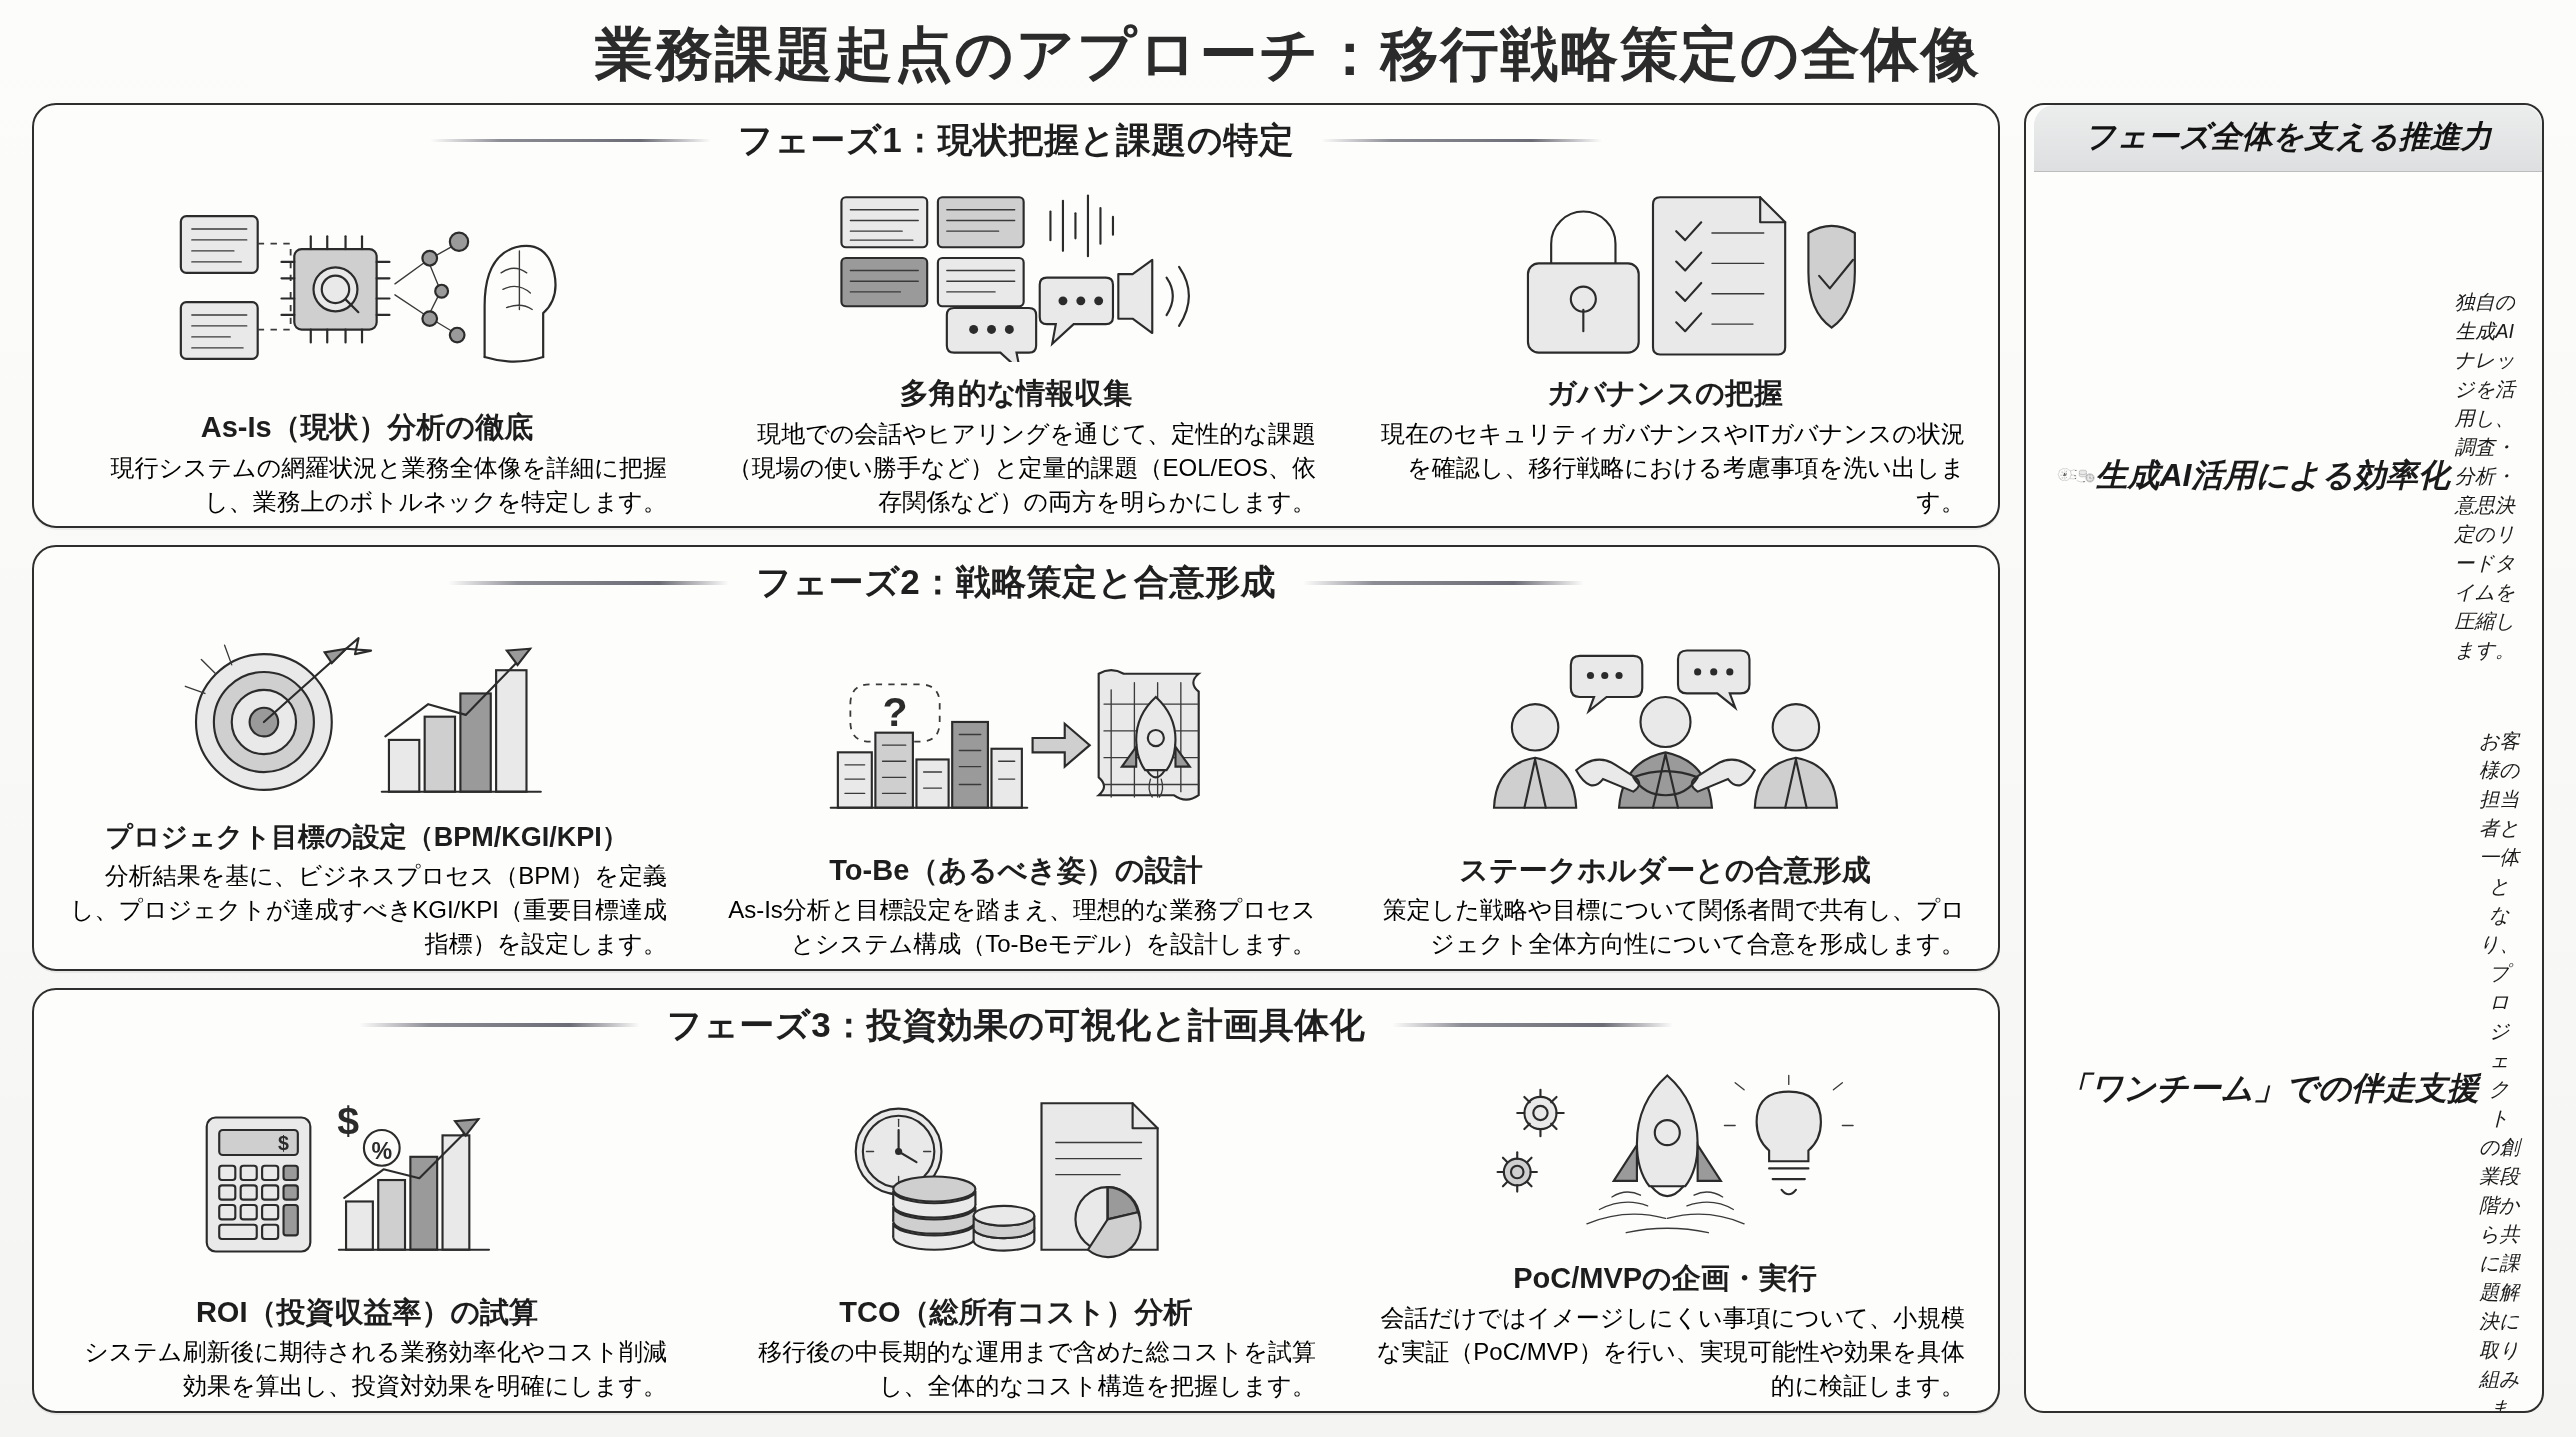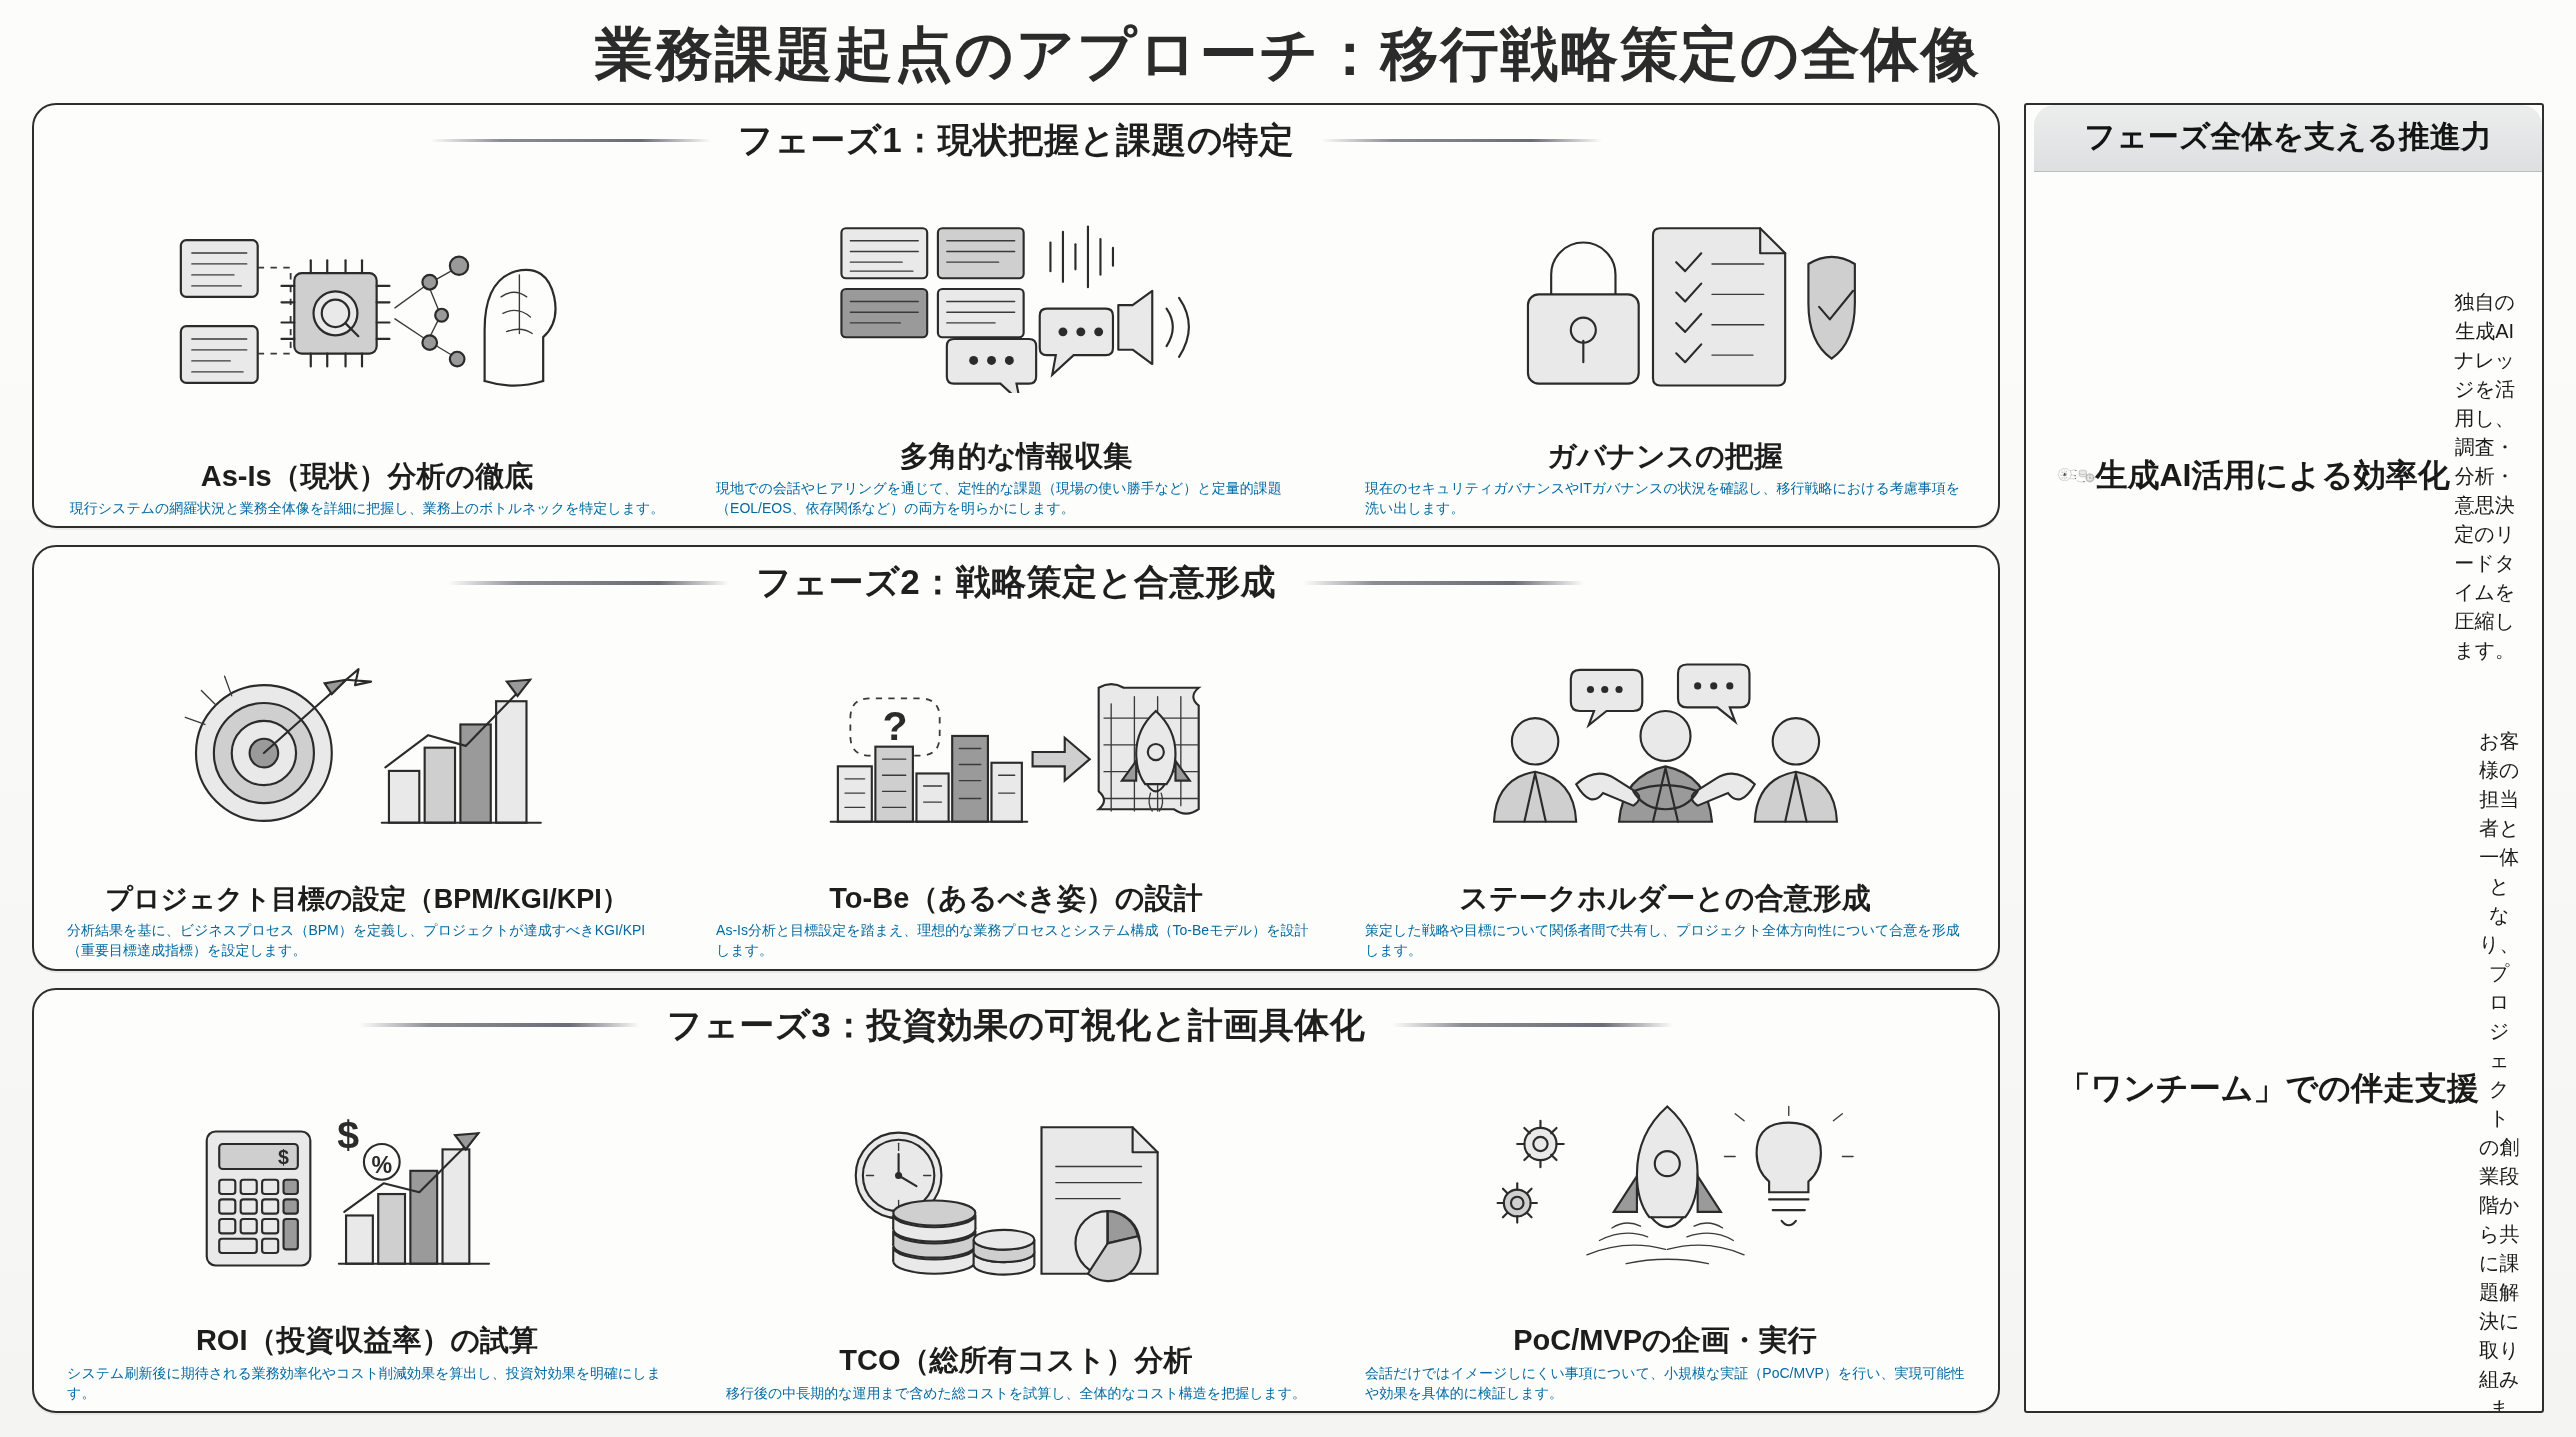--- a/index.html
+++ b/index.html
@@ -113,36 +113,37 @@
     font-size: 29px;
     font-weight: 700;
     color: #1d1d1d;
     text-align: center;
     margin: 1.9px 0 5.6px 0;
     line-height: 1.2;
     white-space: nowrap;
   }
   .card-title.small { font-size: 27px; }
   .card-desc {
-    font-size: 14px;
-    color: #0369a1;
-    text-align: left;
+    font-size: 24px;
+    color: #000000;
+    text-align: right;
     line-height: 1.42;
     max-width: 96%;
   }
   
   .side-panel {
     border: 2.8px solid #2e2e2e;
-    border-radius: 3px;
+    border-radius: 20px;
     background: #fdfdfc;
     height: 100%;
     display: flex;
     flex-direction: column;
     padding: 0 0 13px 8px;
     overflow: hidden;
+    font-style: italic;
   }
   .side-head {
     background: linear-gradient(180deg,#eceded 0%, #dedfe0 100%);
     border-bottom: 1.9px solid #bcbcbc;
     text-align: center;
     padding: 11.2px 5.6px 13px 5.6px;
     border-radius: 20.6px 20.6px 0 0;
   }
   .side-head-title {
     font-size: 31px;

